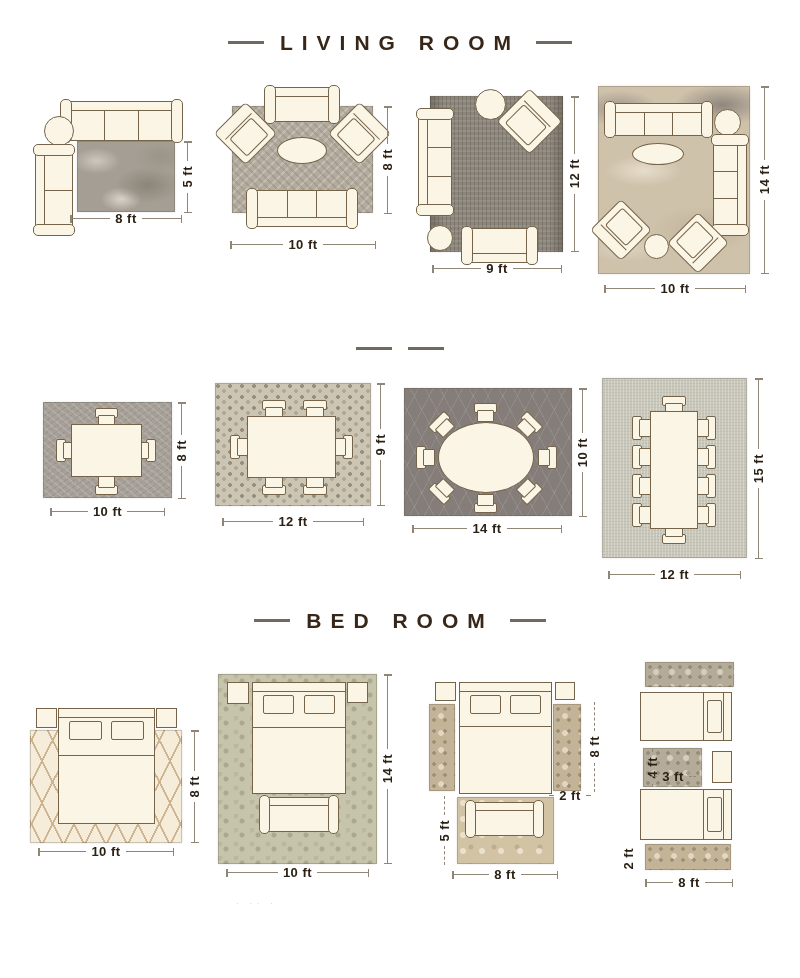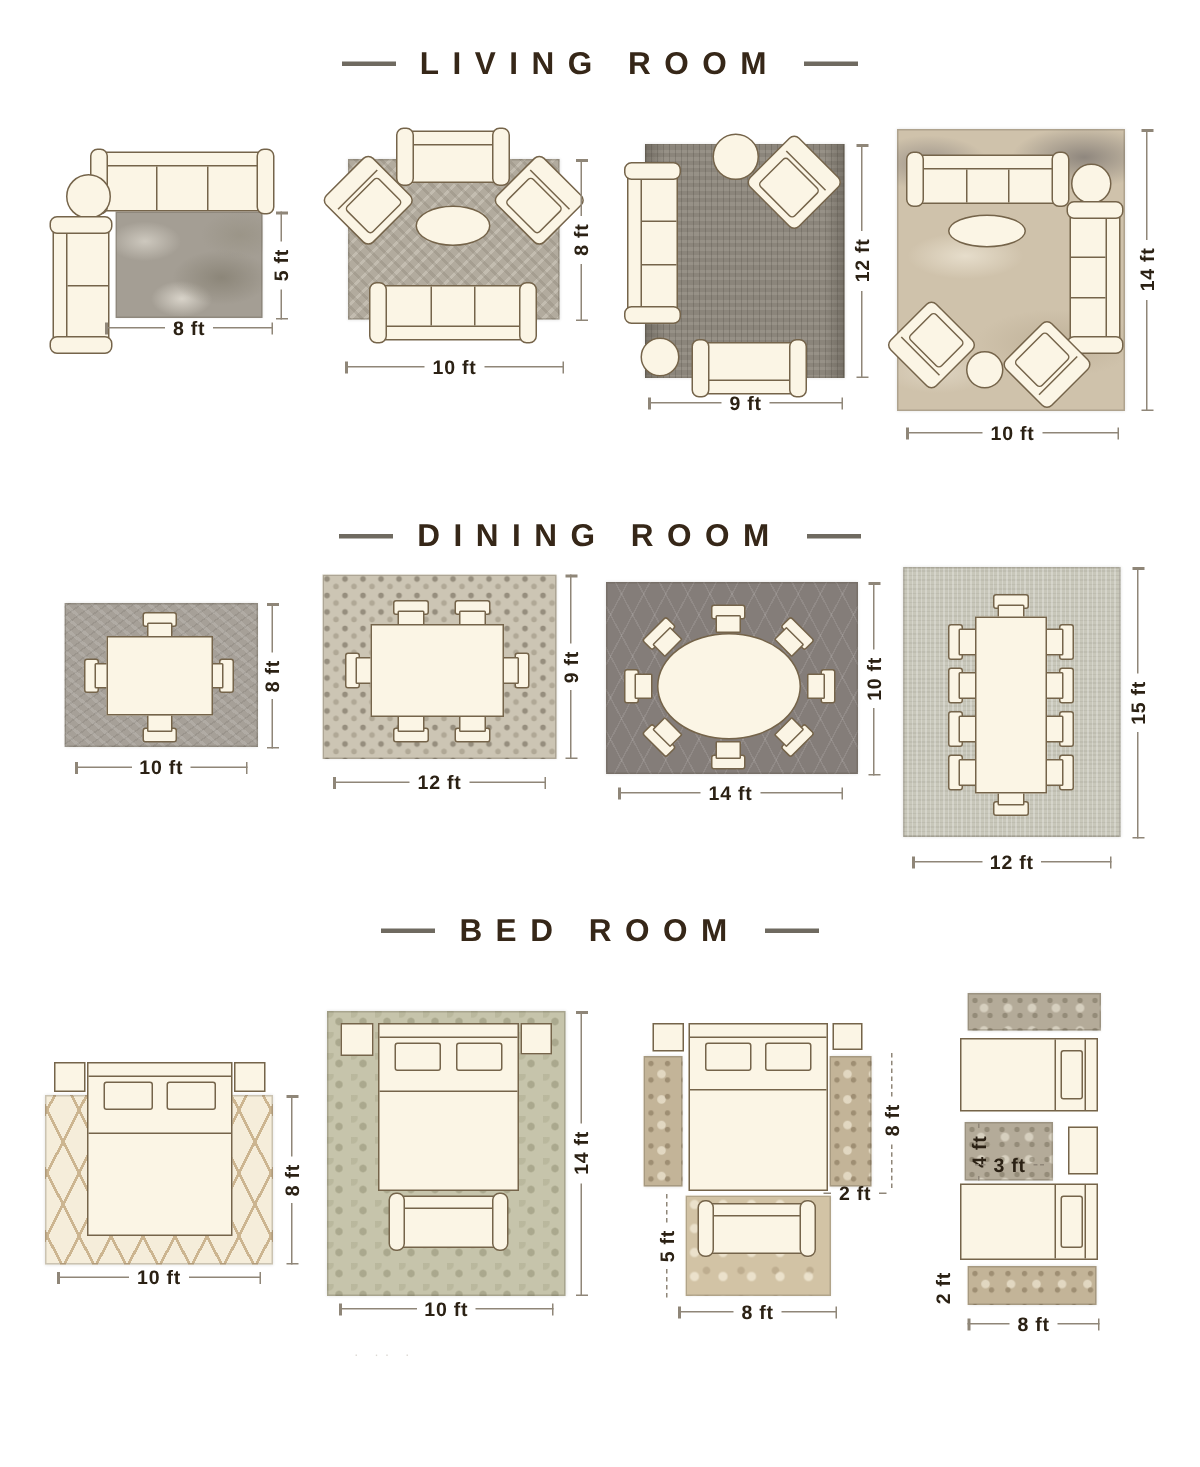--- a/index.html
+++ b/index.html
@@ -265,21 +265,20 @@
       <span class="ln r"></span>
   </div>
   <div class="dim-v" style="left:758px;top:86px;height:188px;">
     <span class="ln t"></span>
       <span class="txt">14 ft</span>
       <span class="ln b"></span>
   </div>
 
   <div class="sec-title" style="top:347px;">
     <span class="dash"></span>
-    <span class="t">DINING ROOM</span>
     <span class="dash"></span>
   </div>
 
   <div class="rug tex-grayplain" style="left:43px;top:402px;width:129px;height:96px;"></div>
   <div class="piece chair" style="left:95px;top:408px;width:23px;height:19px;"></div>
   <div class="piece chair" style="left:95px;top:476px;width:23px;height:19px;transform:rotate(180deg);"></div>
   <div class="piece chair" style="left:54px;top:441px;width:23px;height:19px;transform:rotate(-90deg);"></div>
   <div class="piece chair" style="left:135px;top:441px;width:23px;height:19px;transform:rotate(90deg);"></div>
   <div class="piece" style="left:71px;top:424px;width:71px;height:53px;"></div>
   <div class="dim-h" style="left:50px;top:505px;width:115px;">

